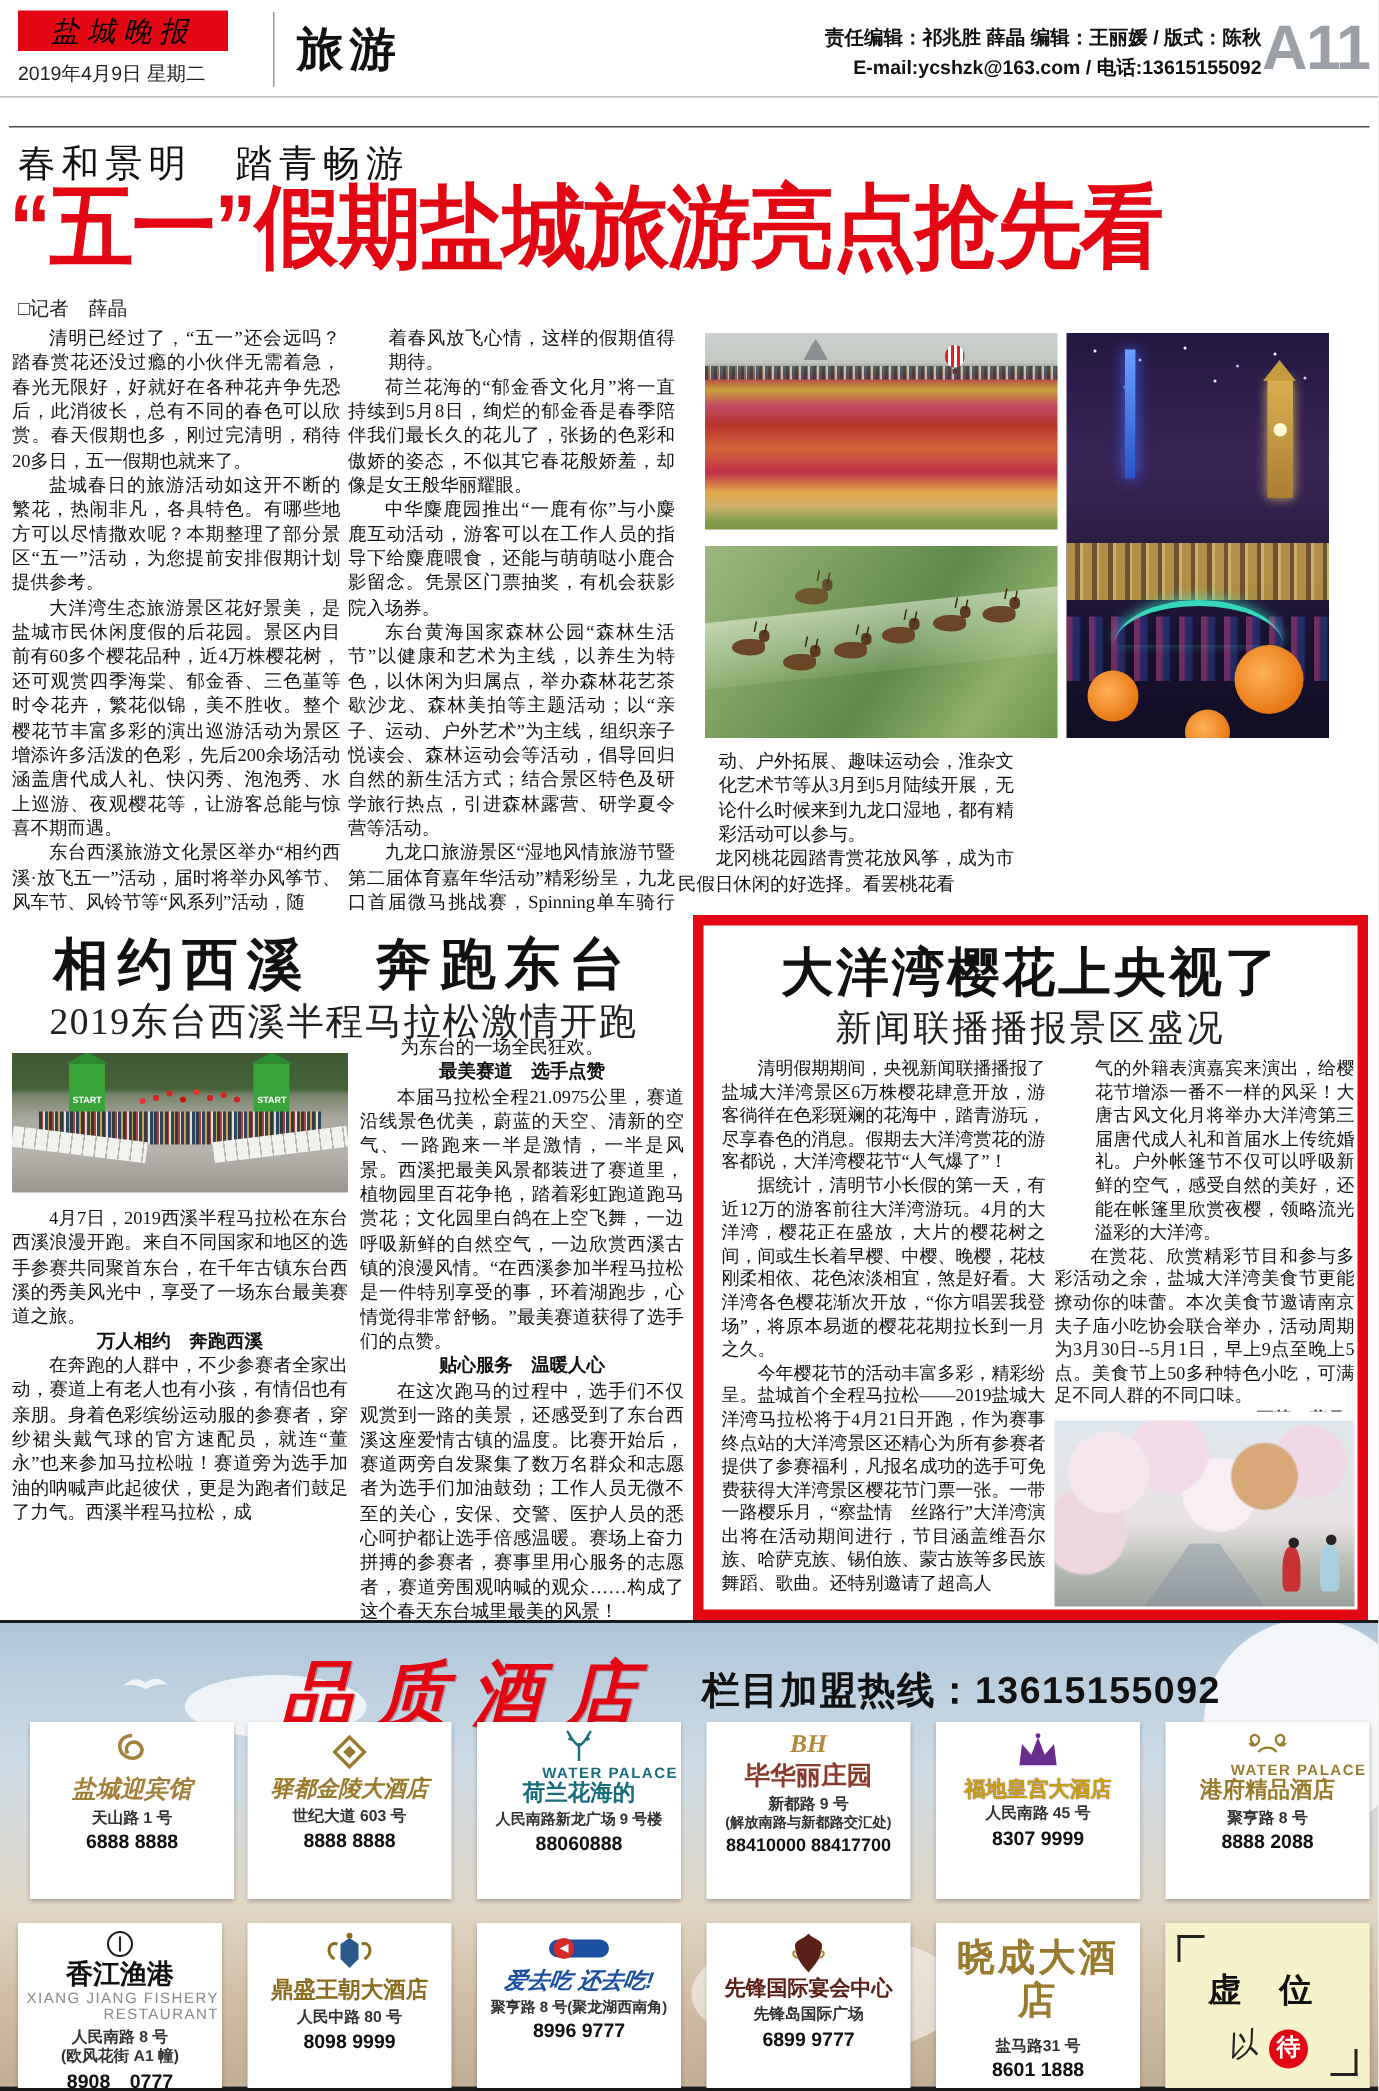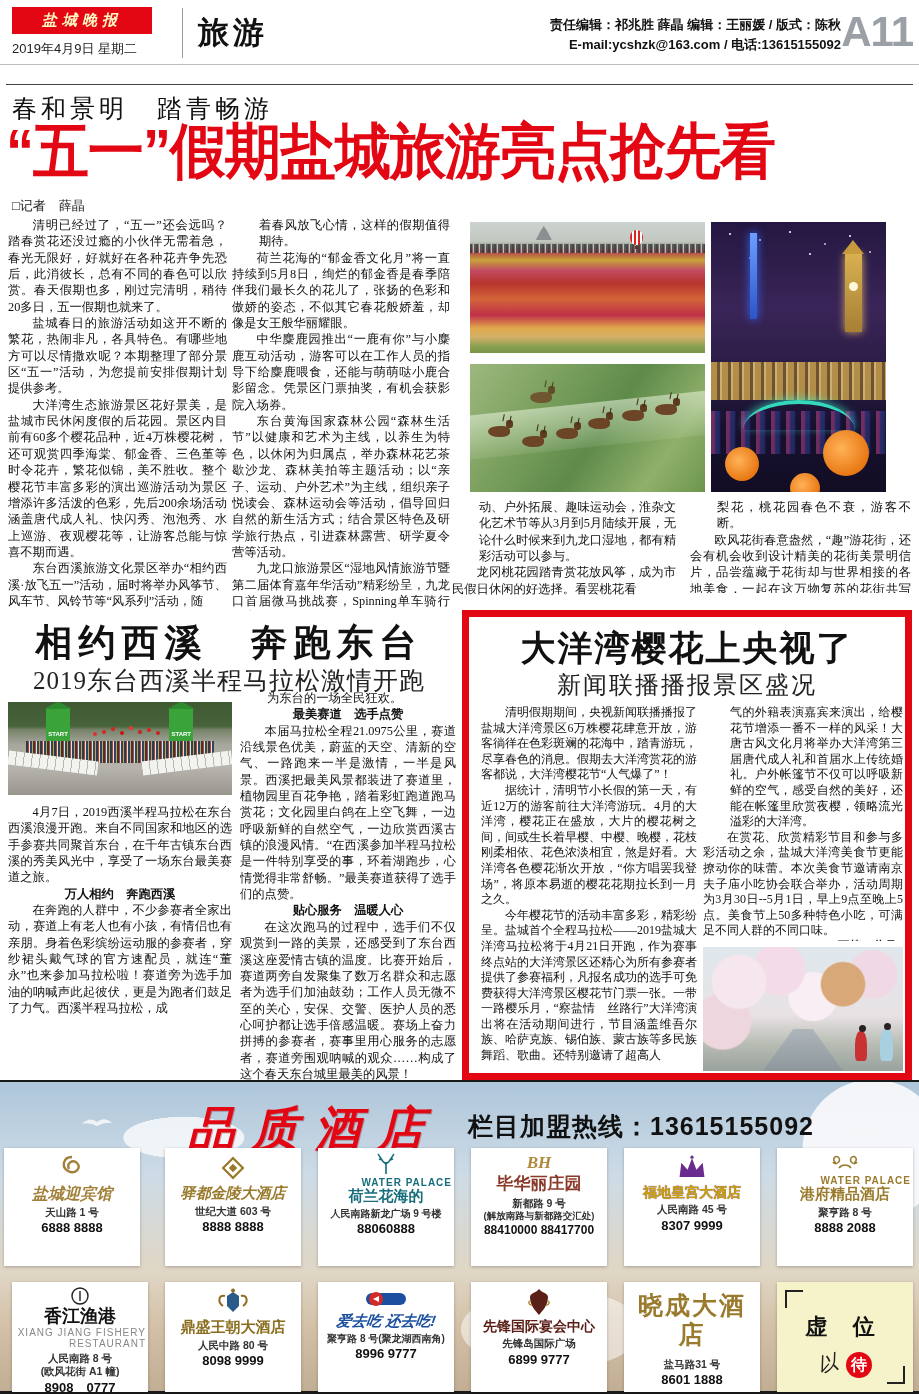--- a/index.html
+++ b/index.html
@@ -1,21 +1,21 @@
 <!DOCTYPE html>
 <html><head>
 <meta charset="utf-8">
 <style>
   html,body{margin:0;padding:0;background:#e8e8e8;}
   #page{position:relative;width:919px;height:1394px;background:#fff;margin:0 auto;overflow:hidden;
         font-family:"Liberation Serif","DejaVu Serif",serif;color:#1a1a1a;}
   .abs{position:absolute;}
   
   .logo-box{left:12px;top:7px;width:140px;height:27px;background:#e30613;display:flex;align-items:center;justify-content:center;}
-  .logo-box span{color:#fef9c3;font-weight:bold;font-style:italic;font-size:15px;letter-spacing:5px;}
+  .logo-box span{color:#000000;font-weight:normal;font-style:italic;font-size:19px;letter-spacing:5px;}
   .date-line{left:12px;top:40px;font-size:13px;font-family:"Liberation Sans",sans-serif;color:#222;}
   .hdr-vline{left:182px;top:8px;width:1px;height:50px;background:#9a9a9a;}
   .section-name{left:198px;top:12px;font-size:31px;font-weight:900;font-family:"Liberation Sans",sans-serif;color:#111;letter-spacing:4px;}
   .editors{right:78px;top:15px;width:430px;text-align:right;font-size:13px;line-height:1.55;font-family:"Liberation Sans",sans-serif;color:#111;font-weight:bold;}
   .page-no{right:6px;top:8px;font-size:42px;font-weight:900;font-family:"Liberation Sans",sans-serif;color:#9aa0a6;letter-spacing:-1px;}
   .hdr-rule{left:0;top:64px;width:919px;height:1px;background:#bdbdbd;}
   
   .top-rule{left:6px;top:84px;width:907px;height:1px;background:#444;}
   .kicker{left:12px;top:92px;font-size:25px;letter-spacing:4px;color:#111;text-align:right;}
   .headline{left:6px;top:118px;width:908px;font-size:56px;font-weight:900;color:#e30613;
@@ -159,24 +159,20 @@
       <p class=" cont">着春风放飞心情，这样的假期值得期待。</p>
       <p class="">荷兰花海的“郁金香文化月”将一直持续到5月8日，绚烂的郁金香是春季陪伴我们最长久的花儿了，张扬的色彩和傲娇的姿态，不似其它春花般娇羞，却像是女王般华丽耀眼。</p>
       <p class="">中华麋鹿园推出“一鹿有你”与小麋鹿互动活动，游客可以在工作人员的指导下给麋鹿喂食，还能与萌萌哒小鹿合影留念。凭景区门票抽奖，有机会获影院入场券。</p>
       <p class="">东台黄海国家森林公园“森林生活节”以健康和艺术为主线，以养生为特色，以休闲为归属点，举办森林花艺茶歇沙龙、森林美拍等主题活动；以“亲子、运动、户外艺术”为主线，组织亲子悦读会、森林运动会等活动，倡导回归自然的新生活方式；结合景区特色及研学旅行热点，引进森林露营、研学夏令营等活动。</p>
       <p class="">九龙口旅游景区“湿地风情旅游节暨第二届体育嘉年华活动”精彩纷呈，九龙口首届微马挑战赛，Spinning单车骑行（夜晚项目），建湖九龙口首届平衡车比赛，九龙口国家湿地公园宣教活</p>
     </div>
   <div class="abs bodycol col3">
       <p class=" cont">动、户外拓展、趣味运动会，淮杂文化艺术节等从3月到5月陆续开展，无论什么时候来到九龙口湿地，都有精彩活动可以参与。</p>
       <p class="">龙冈桃花园踏青赏花放风筝，成为市民假日休闲的好选择。看罢桃花看</p>
     </div>
-  <div class="abs bodycol col4">
-      <p class=" cont">梨花，桃花园春色不衰，游客不断。</p>
-      <p class="">欧风花街春意盎然，“趣”游花街，还会有机会收到设计精美的花街美景明信片，品尝蕴藏于花街却与世界相接的各地美食，一起在这万物复苏的花街共写春天的诗篇。</p>
-    </div>
 
   <div class="abs photo ph-tulip">
     <div class="pagoda"></div>
     <div class="crowd"></div>
     <div class="balloon"></div>
   </div>
   <div class="abs photo ph-deer">
     <div class="streak"></div>
     <div class="deer" style="left:18px;top:62px;"></div>
     <div class="deer" style="left:52px;top:72px;"></div>
@@ -261,21 +257,21 @@
       </svg>
     <svg class="dove" style="right:90px;top:86px;" width="26" height="14" viewBox="0 0 34 18">
         <path d="M2 10 Q10 2 17 8 Q24 2 32 9 Q24 8 17 12 Q10 8 2 10 Z"></path>
       </svg>
 
     <div class="ads-title">品质酒店</div>
     <div class="hotline">栏目加盟热线：13615155092</div>
 
     <div class="row1">
 
-      <div class="card" style="left:4px;">
+      <div class="card" style="left:20px;">
         <div class="logo">
           <svg width="30" height="28" viewBox="0 0 30 28">
               <path d="M15 3 C6 3 4 13 11 17 C18 21 25 14 20 9 C16 5 9 9 12 15" fill="none" stroke="#a2803a" stroke-width="2.4"></path>
             </svg>
         </div>
         <div class="cname" style="color:#a2803a;font-family:'Liberation Serif',serif;font-style:italic;font-size:16px;">盐城迎宾馆</div>
         <div class="addr">天山路 1 号</div>
         <div class="phone">6888 8888</div>
       </div>
 

